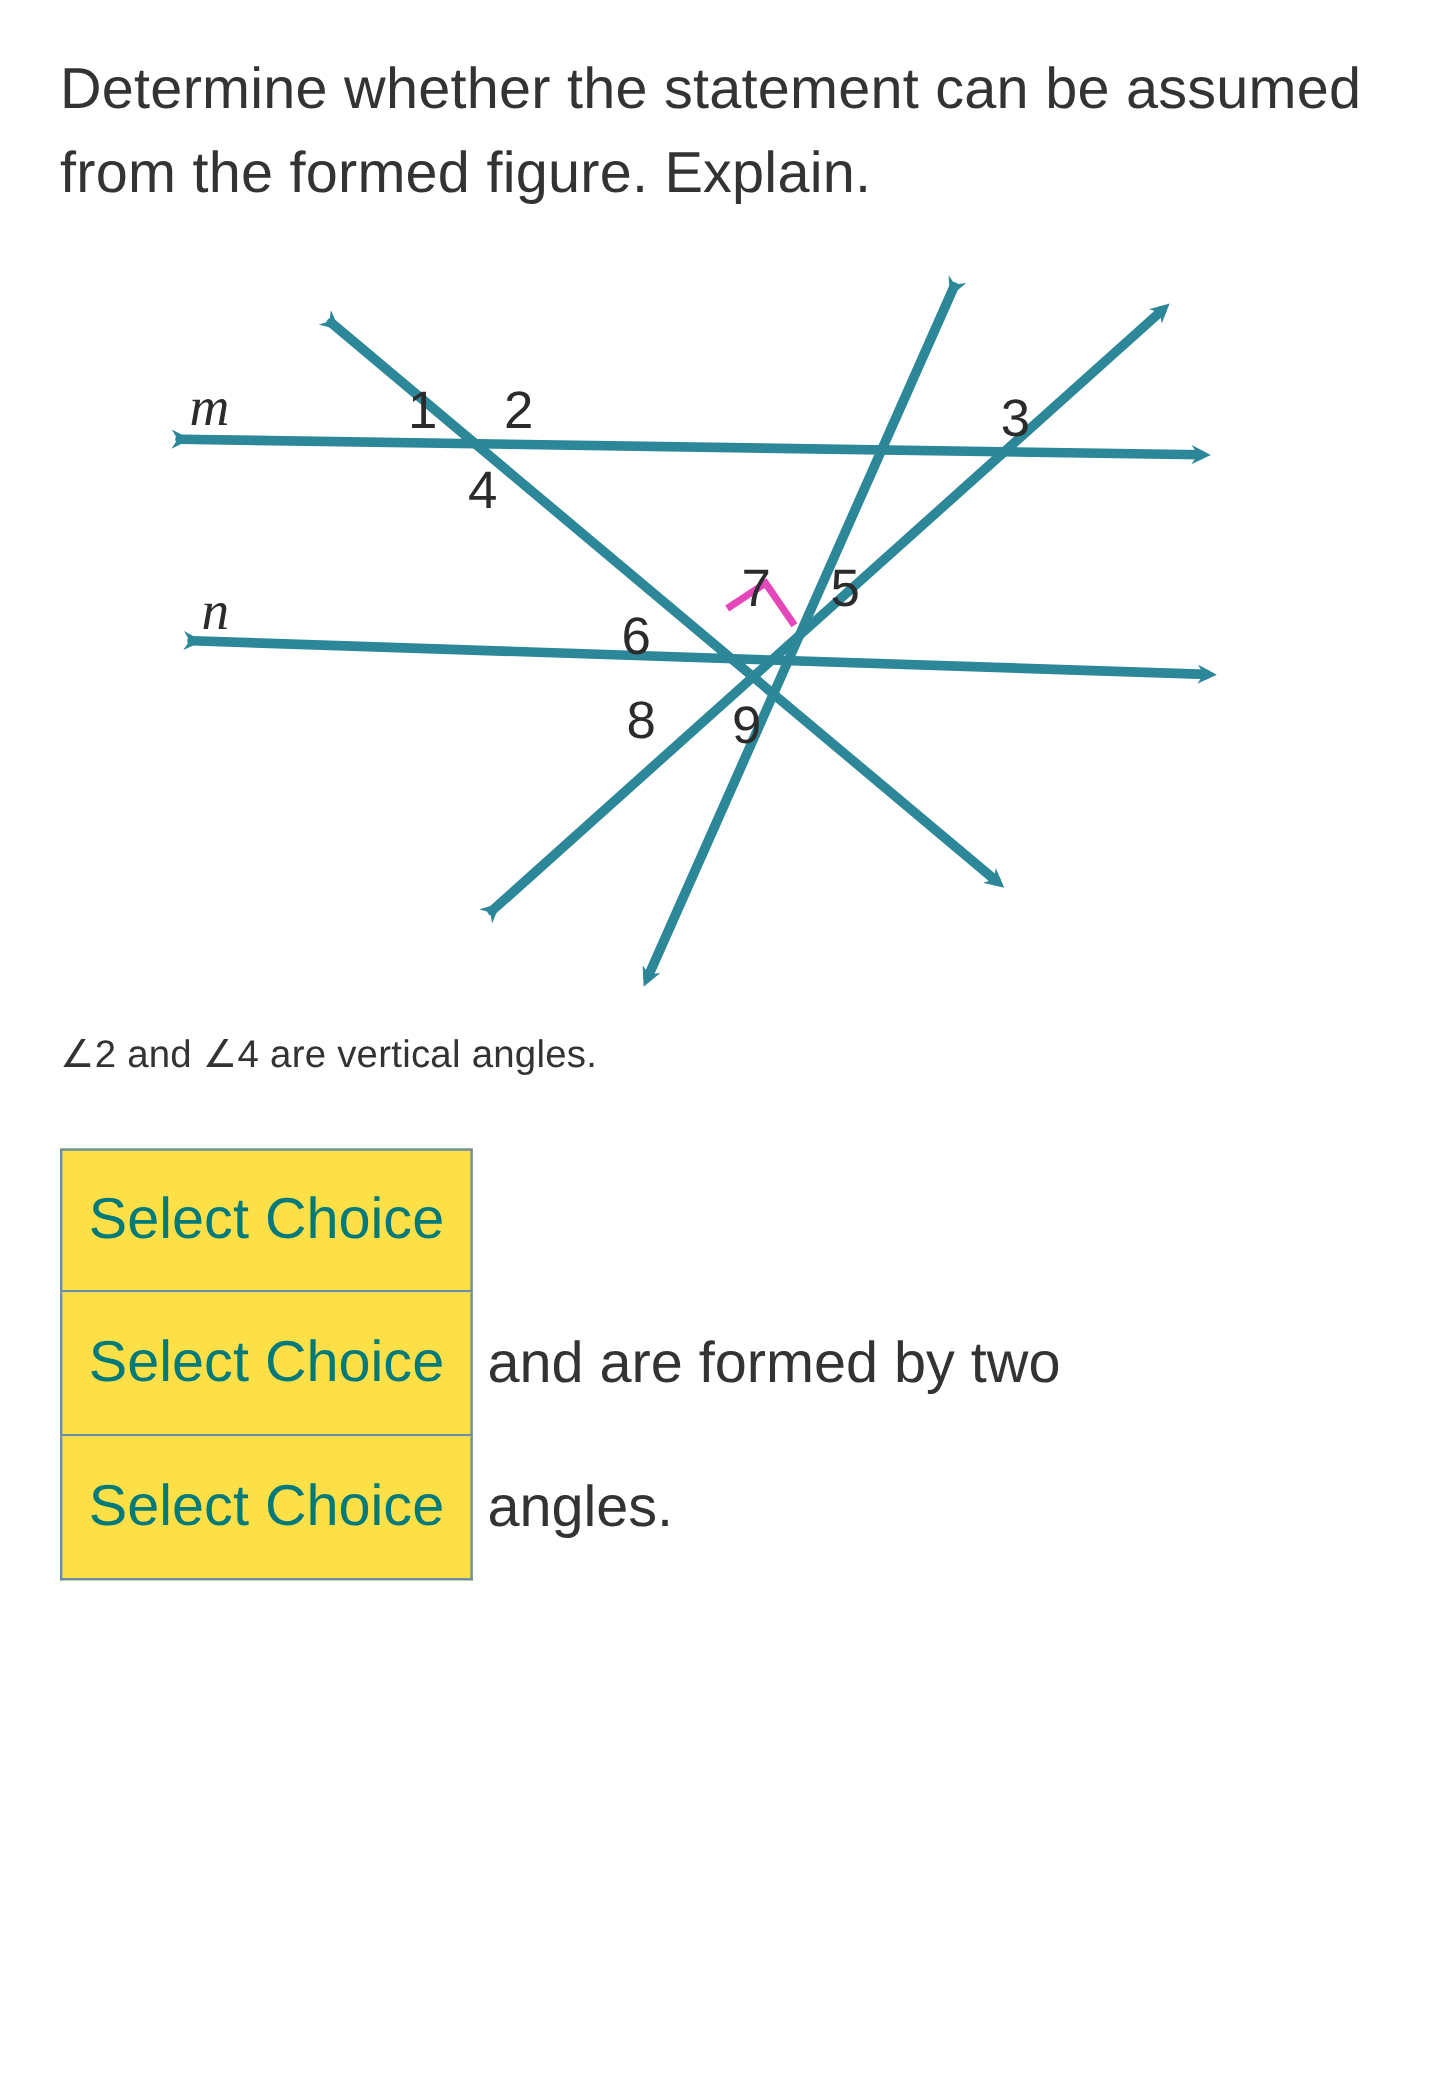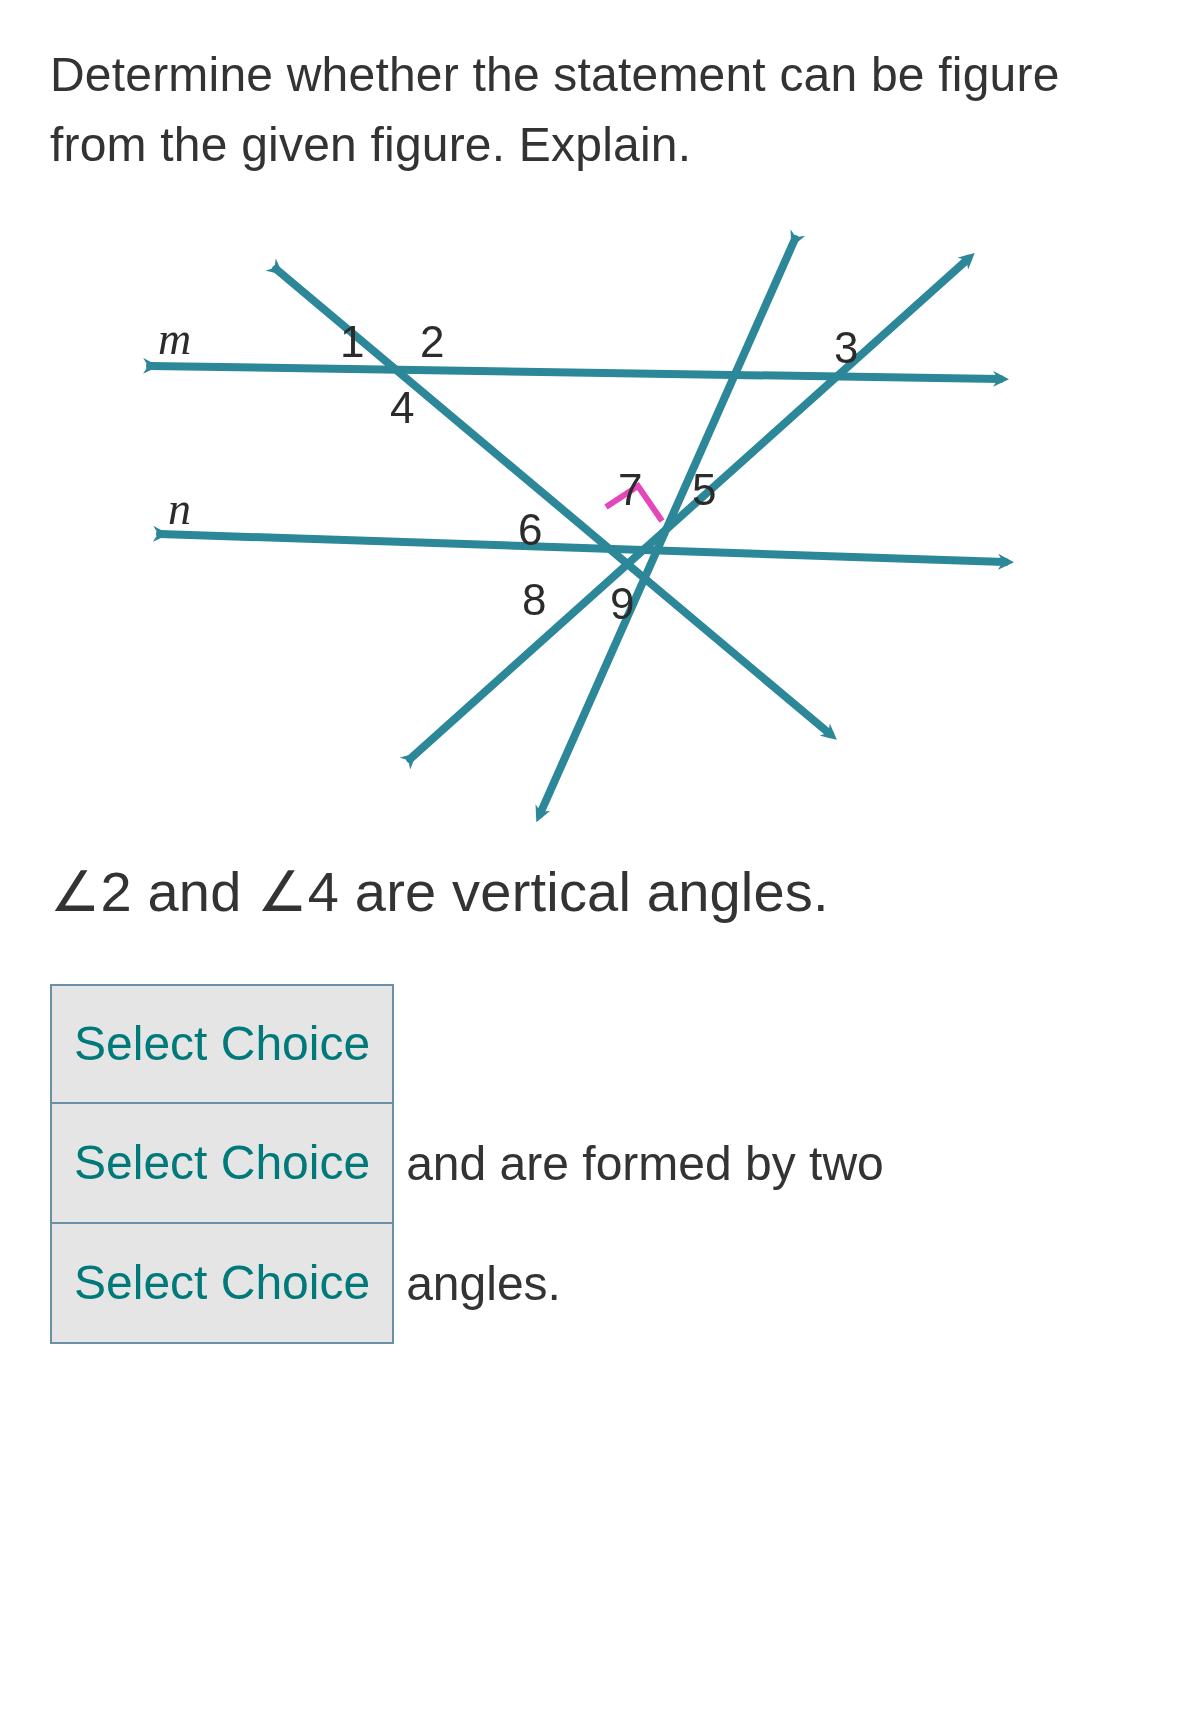--- a/index.html
+++ b/index.html
@@ -25,21 +25,21 @@
     width: 100%;
     display: flex;
     justify-content: flex-start;
     margin: 10px 0 20px 0;
   }
   .figure {
     width: 980px;
     height: 640px;
   }
   .statement {
-    font-size: 56px;
+    font-size: 32px;
     color: #333;
     margin: 6px 0 60px 0;
     letter-spacing: 0.2px;
   }
   .answer-block {
     font-size: 48px;
     color: #333;
     line-height: 1.0;
   }
   .answer-row {
@@ -51,21 +51,21 @@
   .select-choice {
     display: inline-flex;
     align-items: center;
     justify-content: flex-start;
     padding: 0 22px;
     height: 120px;
     box-sizing: border-box;
     color: #00797a;
     font-size: 48px;
     border: 2px solid #6b8fa6;
-    background: #e5e5e5;
+    background: #fde047;
     white-space: nowrap;
     margin-right: 0;
   }
   .row2 .select-choice, .row3 .select-choice {
     border-top: none;
   }
   .answer-text {
     margin-left: 12px;
     color: #333;
   }
@@ -97,21 +97,21 @@
     font-family: "Helvetica Neue", Arial, sans-serif;
     font-size: 44px;
     fill: #2b2b2b;
   }
 </style>
 </head>
 <body>
 
 <div class="page">
 
-  <div class="prompt">Determine whether the statement can be figure from the given figure. Explain.</div>
+  <div class="prompt">Determine whether the statement can be assumed from the formed figure. Explain.</div>
 
   <div class="figure-wrap">
     <svg class="figure" viewBox="0 0 980 640">
       <defs>
         <marker id="ah" markerWidth="16" markerHeight="16" refX="7" refY="8" orient="auto" markerUnits="userSpaceOnUse">
           <path class="arrowhead" d="M0,0 L16,8 L0,16 L5,8 Z"></path>
         </marker>
       </defs>
 
       <line class="geo-line" x1="100" y1="167" x2="950" y2="180" marker-start="url(#ah)" marker-end="url(#ah)"></line>

